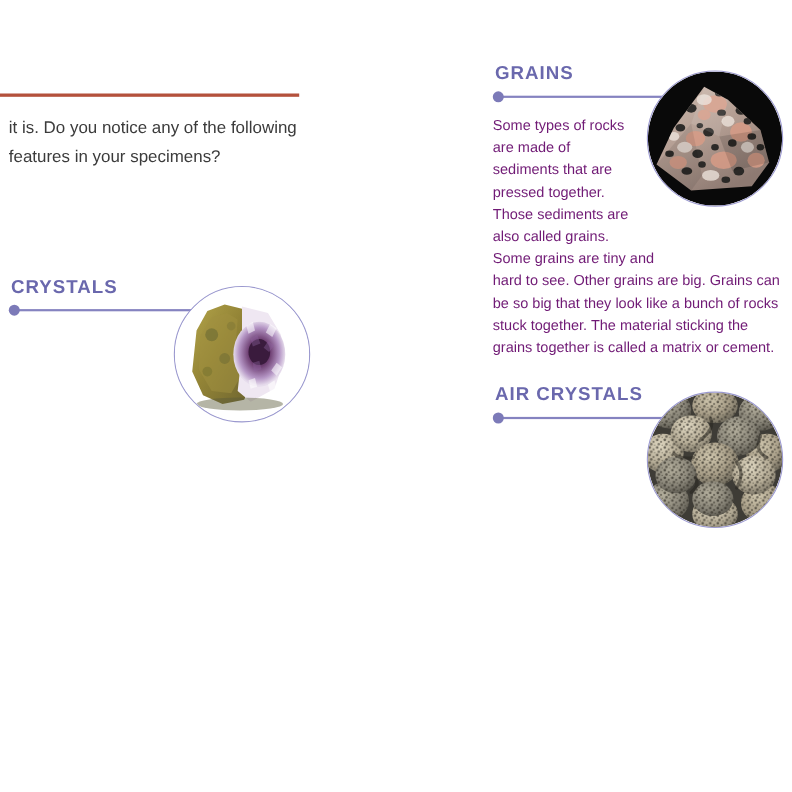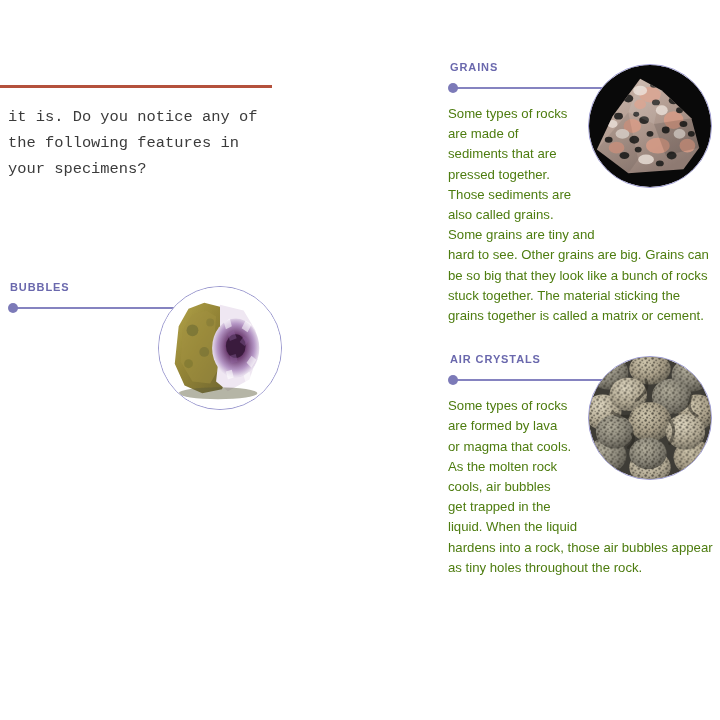--- a/index.html
+++ b/index.html
@@ -34,21 +34,21 @@
 
   
   .col-left {
     position: absolute;
     left: 8px;
     top: 104px;
     width: 282px;
   }
 
   .intro {
-    font-family: Liberation Mono, monospace;
+    font-family: Liberation Sans, sans-serif;
     font-size: 15.4px;
     line-height: 26px;
     color: #3b3b3b;
     margin: 0;
     width: 266px;
   }
 
   
   .col-right {
     position: absolute;
@@ -60,21 +60,21 @@
   
   .feature {
     position: relative;
   }
   .feature.crystals { margin-top: 98px; }
   .feature.grains   { margin-top: 0; }
   .feature.airbub   { margin-top: 26px; }
 
   .feature-head {
     font-family: "Liberation Sans", sans-serif;
-    font-size: 11px;
+    font-size: 17px;
     font-weight: bold;
     letter-spacing: 0.9px;
     color: #6a68ad;
     margin: 0 0 9px 2px;
     line-height: 14px;
   }
 
   
   .connector {
     position: relative;
@@ -116,21 +116,21 @@
 
   .feature.crystals .photo { left: 150px; top: 6px; }
   .feature.grains   .photo { left: 140px; top: 4px; }
   .feature.airbub   .photo { left: 140px; top: 4px; }
 
   
   .feature-body {
     font-family: "Liberation Sans", sans-serif;
     font-size: 13.2px;
     line-height: 20.2px;
-    color: #4d7c0f;
+    color: #701a75;
     margin: 0;
     padding-top: 9px;
   }
   .feature-body p { margin: 0; }
 
   .wrap-float {
     float: right;
     width: 132px;
     height: 122px;
     shape-outside: circle(62px at 62px 58px);
@@ -148,21 +148,21 @@
 
 <div class="page">
 
   <div class="top-rule"></div>
 
   <div class="col-left">
 
     <p class="intro">it is. Do you notice any of the following features in your specimens?</p>
 
     <div class="feature crystals">
-      <div class="feature-head">BUBBLES</div>
+      <div class="feature-head">CRYSTALS</div>
       <div class="connector">
         <div class="line"></div>
         <div class="dot"></div>
       </div>
 
       <div class="photo">
         <svg viewBox="0 0 124 124" xmlns="http://www.w3.org/2000/svg" aria-hidden="true">
           <defs>
             <radialGradient id="gx-core" cx="50%" cy="48%" r="50%">
               <stop offset="0%" stop-color="#2d1530"></stop>
@@ -373,20 +373,16 @@
               <path d="M58 24 Q62 34 48 44"></path>
               <path d="M104 40 Q98 54 110 60"></path>
               <path d="M42 60 Q30 62 24 56"></path>
               <path d="M82 64 Q90 74 82 88"></path>
               <path d="M40 92 Q48 86 44 78"></path>
             </g>
           </g>
         </svg>
       </div>
 
-      <div class="feature-body clearfix">
-        <div class="wrap-float"></div>
-        <p>Some types of rocks are formed by lava or magma that cools. As the molten rock cools, air bubbles get trapped in the liquid. When the liquid hardens into a rock, those air bubbles appear as tiny holes throughout the rock.</p>
-      </div>
     </div>
 
   </div>
 </div>
 
 </body></html>

